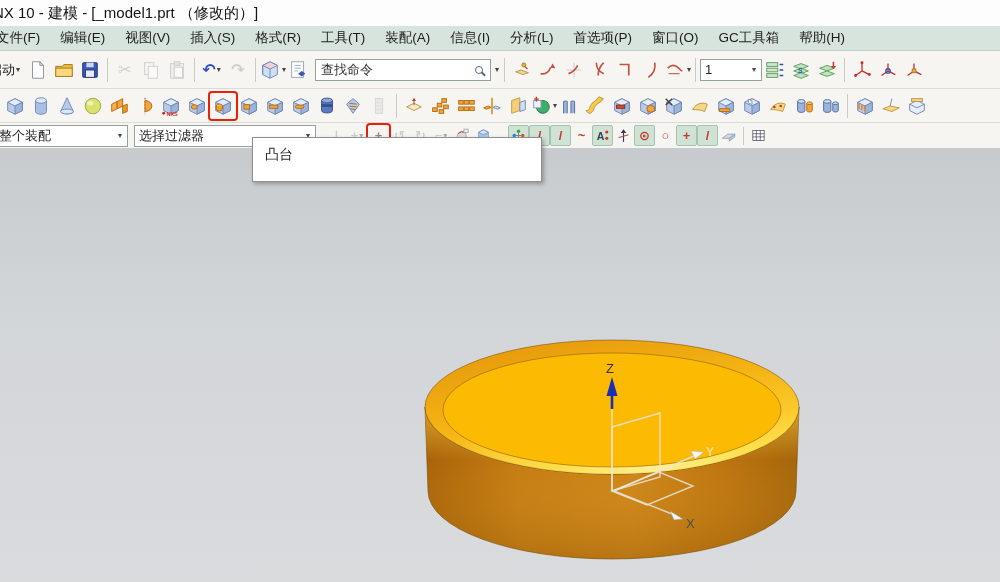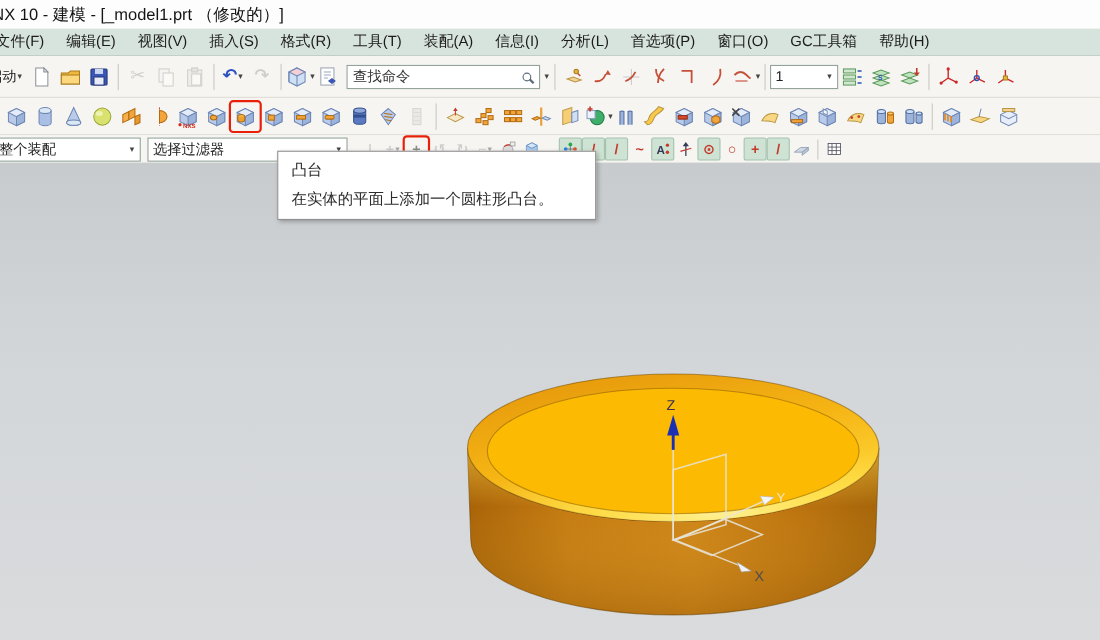--- a/index.html
+++ b/index.html
@@ -821,16 +821,15 @@
       </g>
 
       <text x="606" y="373" font-size="13" fill="#3a3050">Z</text>
       <text x="686" y="528" font-size="13" fill="#4d4d4d">X</text>
       <text x="706" y="456" font-size="12" fill="#ececec" fill-opacity="0.85">Y</text>
     </svg>
   </div>
 
   <div class="tooltip">
     <div class="tt-title">凸台</div>
-    <div class="tt-desc">在实体的平面上添加一个圆柱形凸台。</div>
   </div>
 
 </div>
 
 </body></html>

